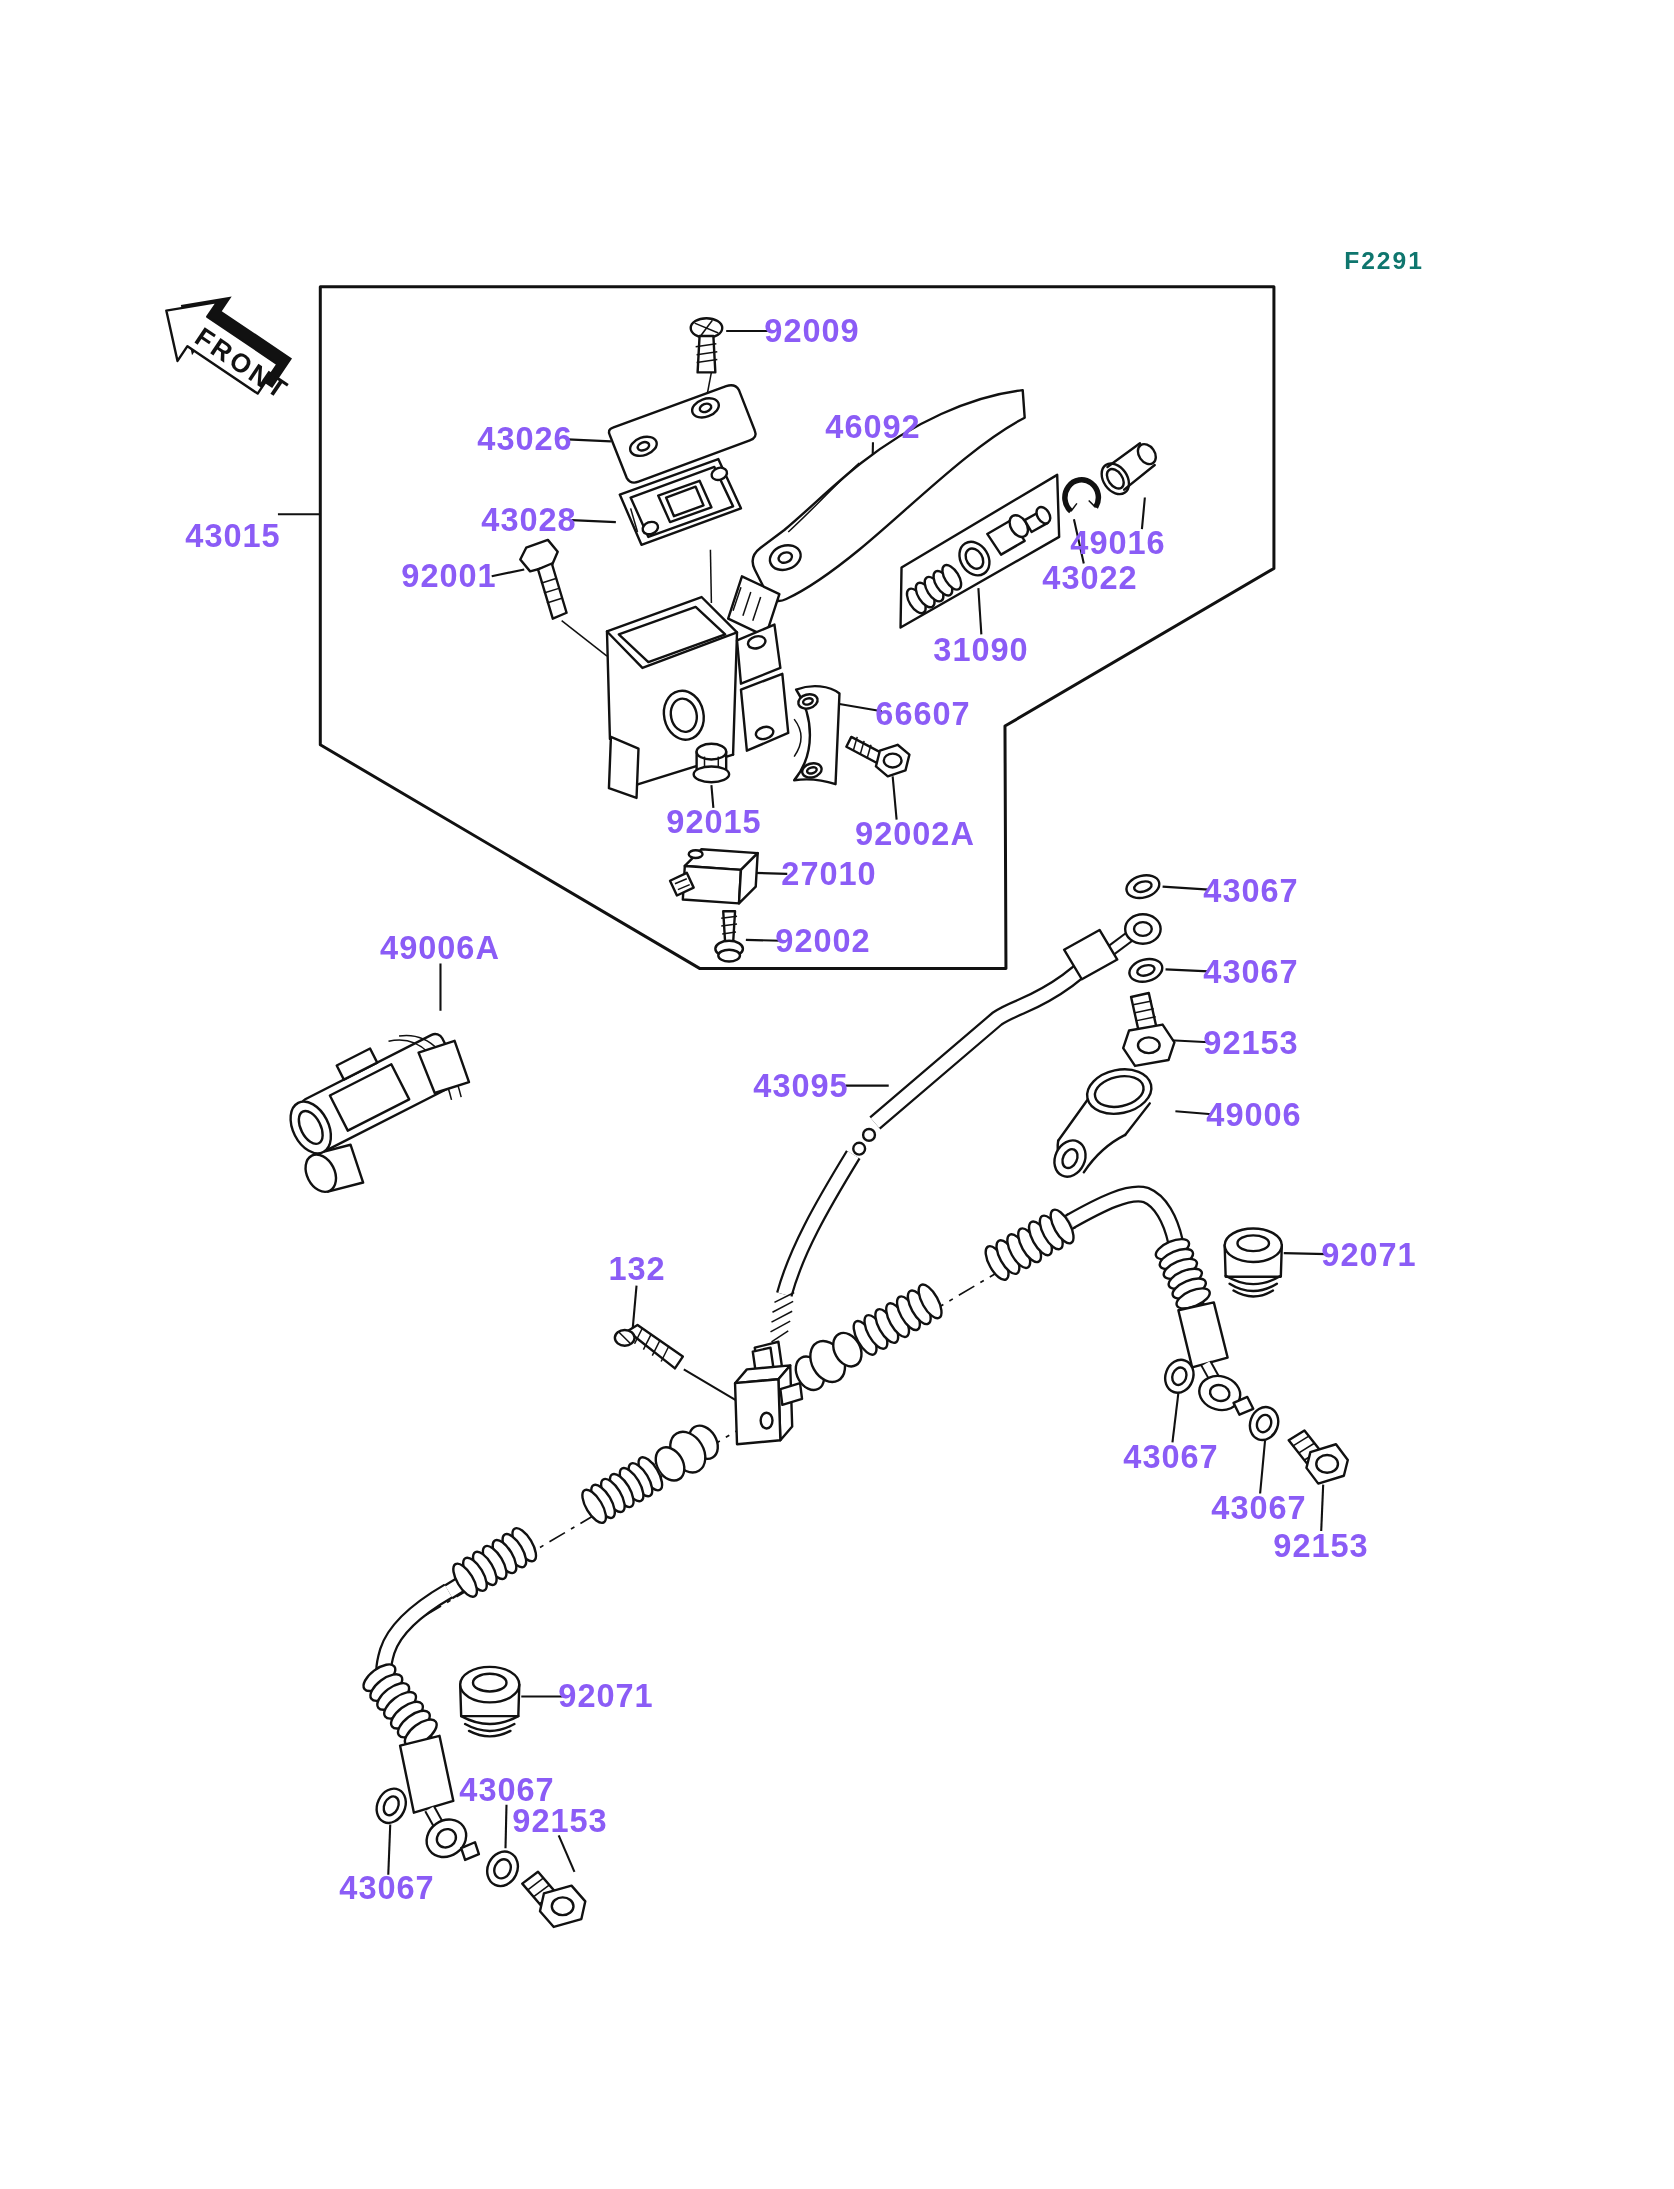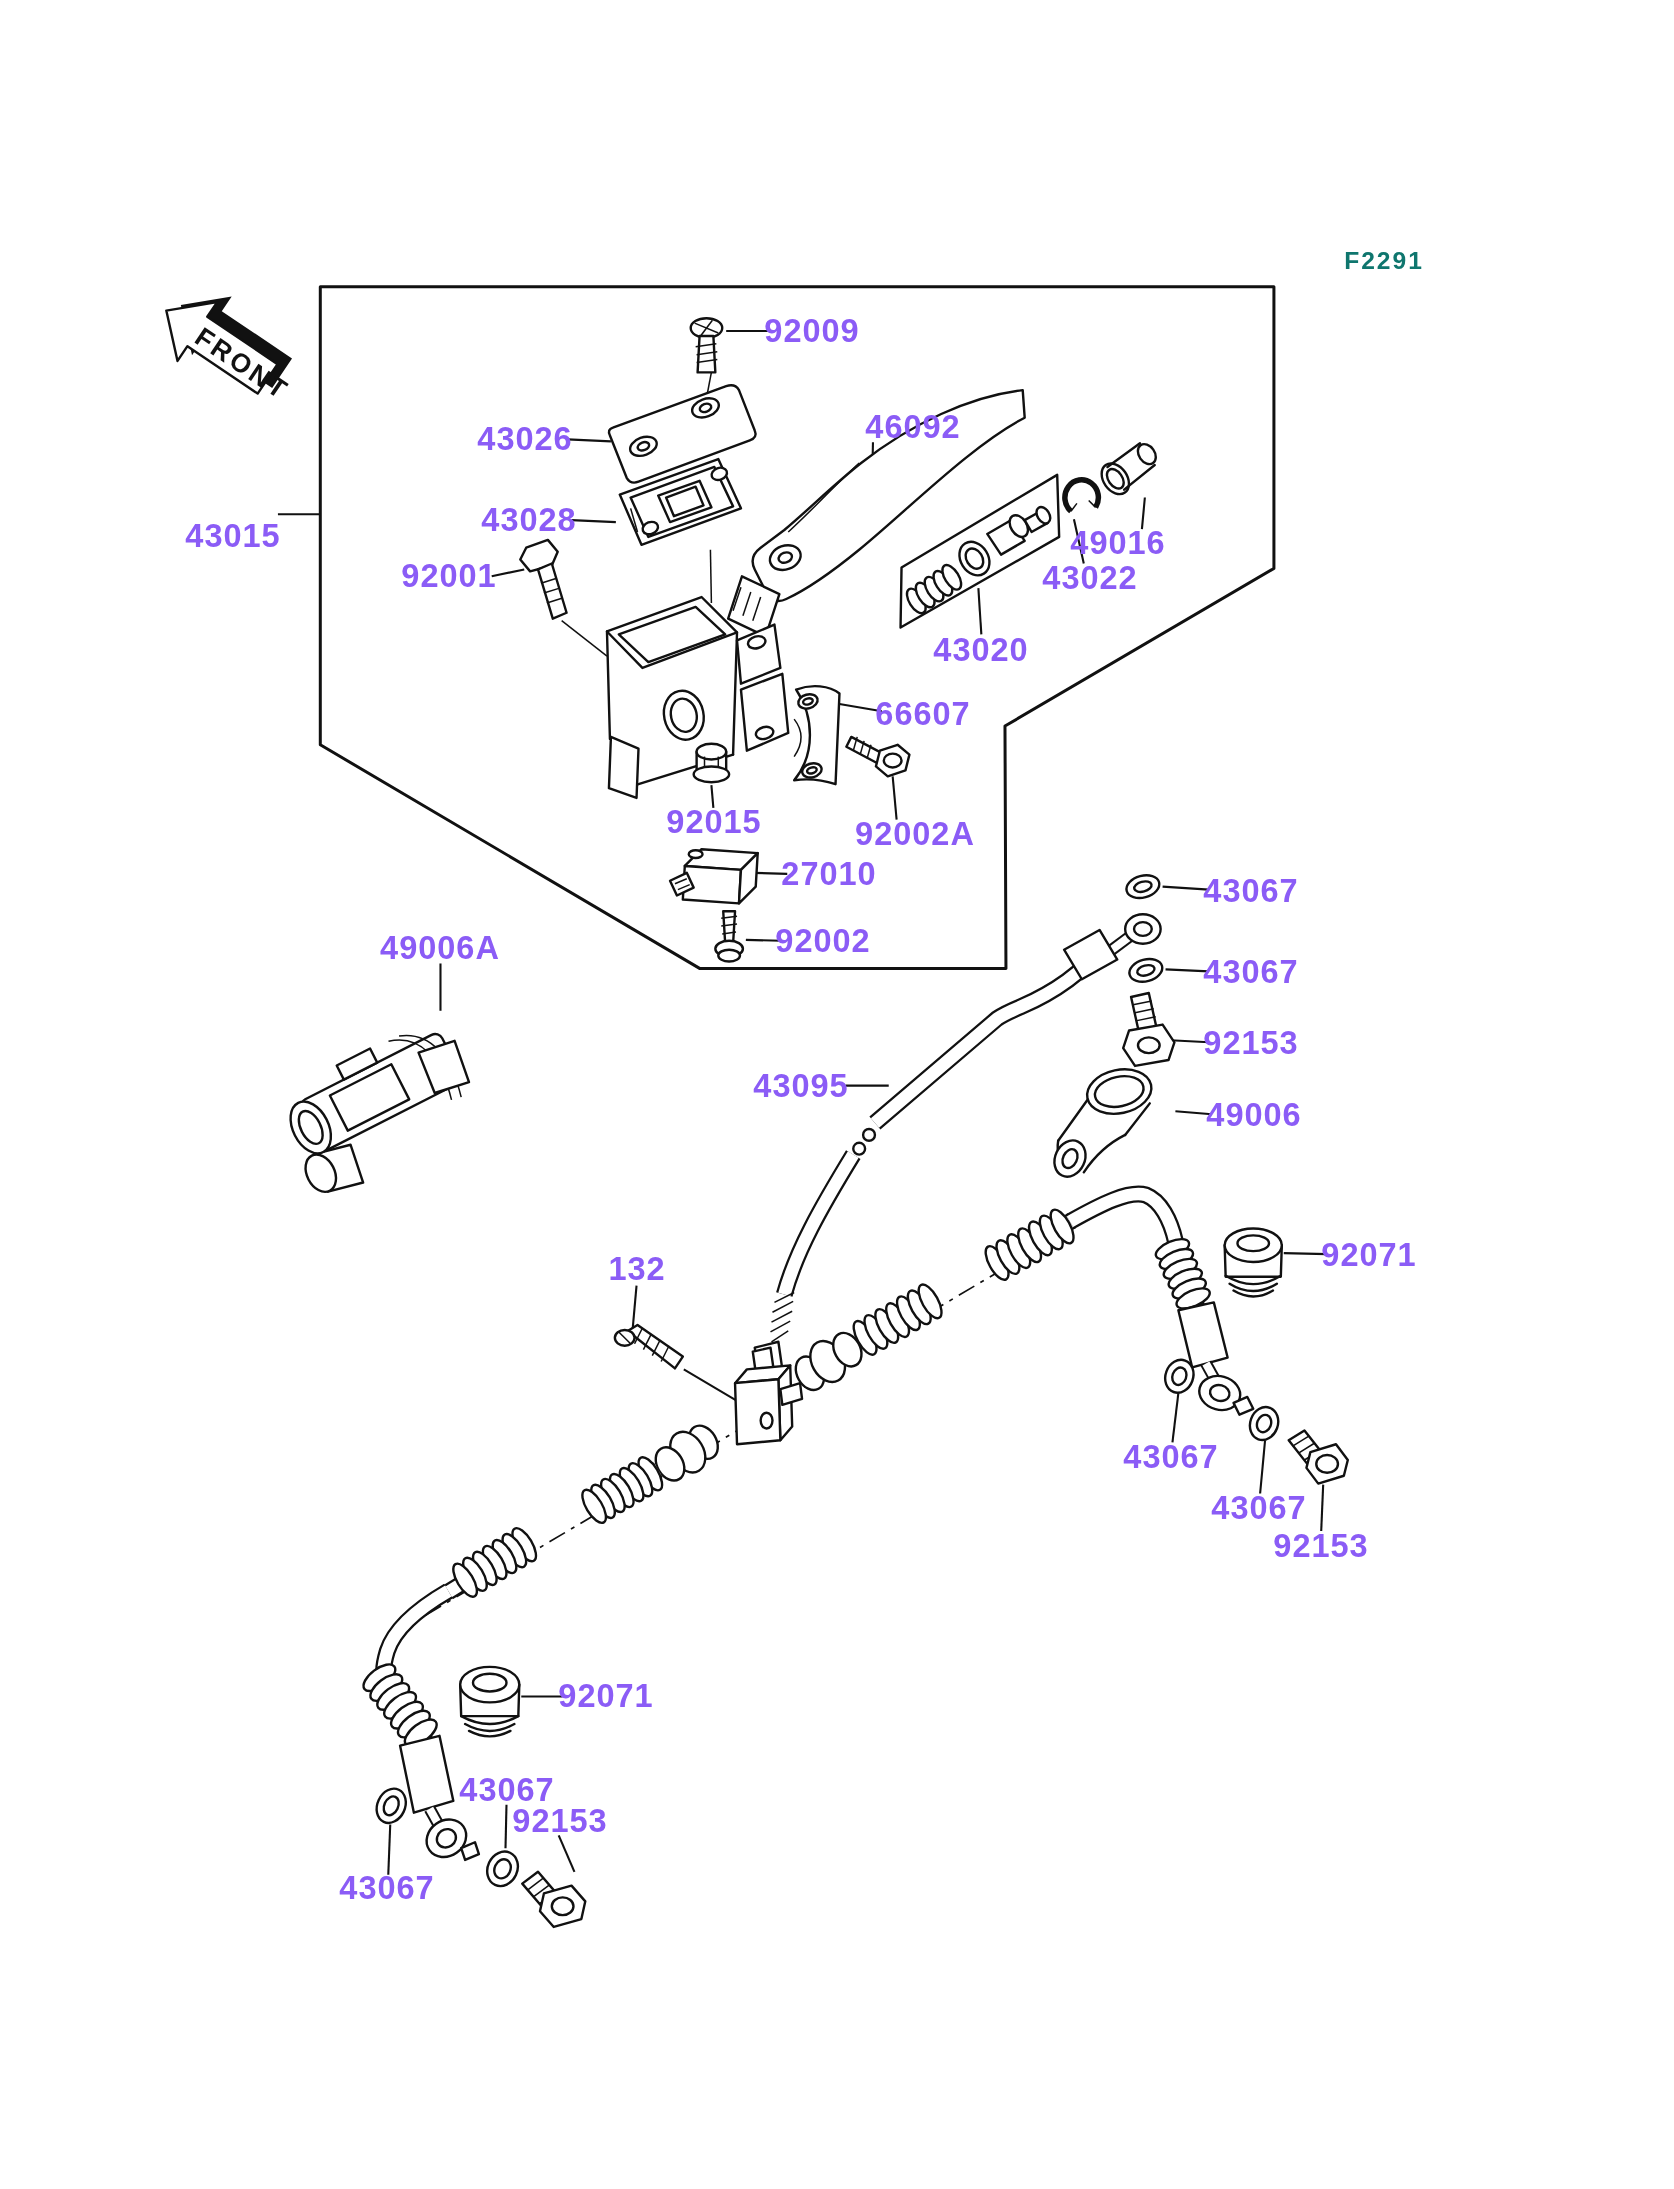--- a/index.html
+++ b/index.html
@@ -427,25 +427,25 @@
   </g>
 
 </svg>
 
 <div class="fig-code" style="left:1384px;top:261px;">F2291</div>
 
 <div class="label" style="left:812px;top:331px;">92009</div>
 <div class="label" style="left:525px;top:439px;">43026</div>
 <div class="label" style="left:529px;top:520px;">43028</div>
 <div class="label" style="left:449px;top:576px;">92001</div>
-<div class="label" style="left:873px;top:427px;margin-left:40px;">46092</div>
+<div class="label" style="left:873px;top:427px;">46092</div>
 <div class="label" style="left:233px;top:536px;">43015</div>
 <div class="label" style="left:1118px;top:543px;">49016</div>
 <div class="label" style="left:1090px;top:578px;">43022</div>
-<div class="label" style="left:981px;top:650px;">43020</div>
+<div class="label" style="left:981px;top:650px;">31090</div>
 <div class="label" style="left:923px;top:714px;">66607</div>
 <div class="label" style="left:899px;top:834px;margin-left:16px;">92002A</div>
 <div class="label" style="left:714px;top:822px;">92015</div>
 <div class="label" style="left:829px;top:874px;">27010</div>
 <div class="label" style="left:823px;top:941px;">92002</div>
 <div class="label" style="left:1251px;top:891px;">43067</div>
 <div class="label" style="left:1251px;top:972px;">43067</div>
 <div class="label" style="left:1251px;top:1043px;">92153</div>
 <div class="label" style="left:1254px;top:1115px;">49006</div>
 <div class="label" style="left:440px;top:948px;">49006A</div>

